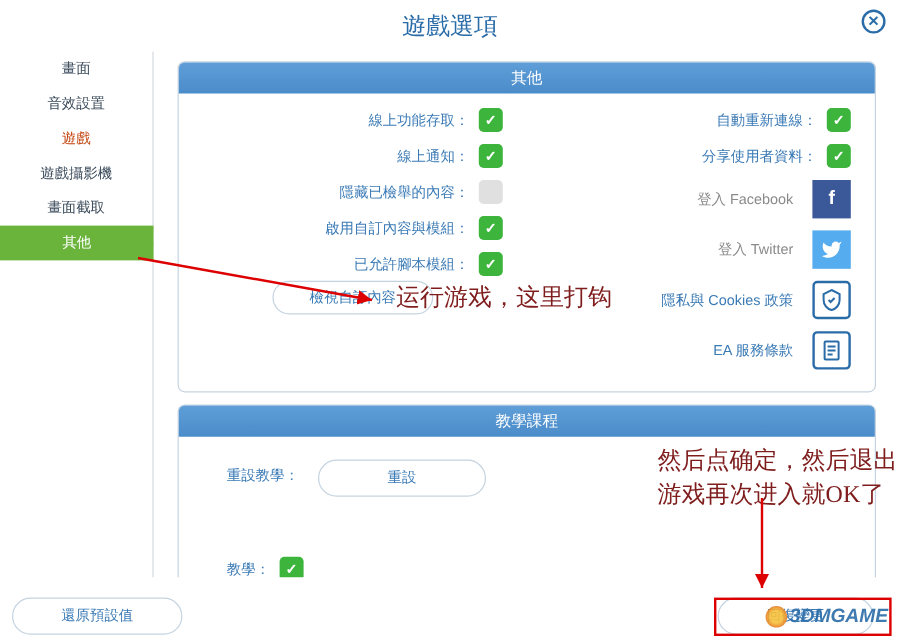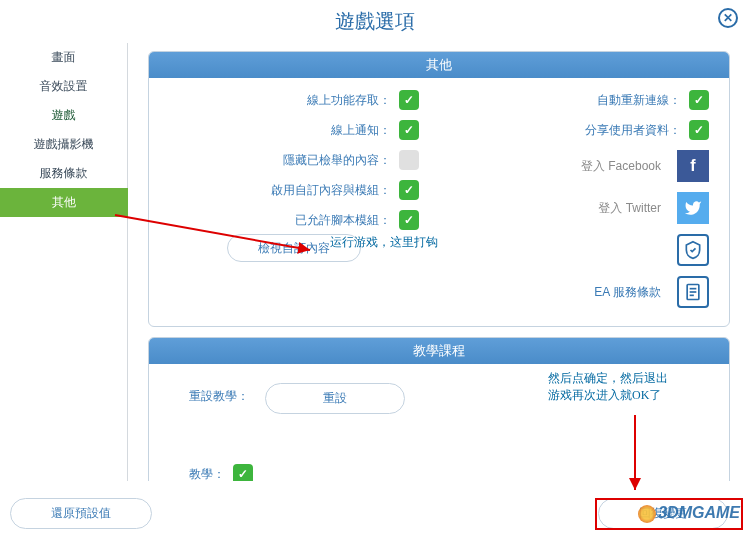--- a/index.html
+++ b/index.html
@@ -2,21 +2,21 @@
 <html><head>
 <meta charset="utf-8">
 <style>
 * { box-sizing: border-box; margin: 0; padding: 0; }
 body { font-family: "Microsoft YaHei", sans-serif; background: #fff; width: 750px; height: 537px; position: relative; overflow: hidden; font-size: 12px; }
 .header { text-align: center; padding: 8px 0; font-size: 20px; color: #2a6ca8; position: relative; }
 .close-btn { position: absolute; right: 12px; top: 8px; width: 20px; height: 20px; border-radius: 50%; border: 2px solid #2a6ca8; display: flex; align-items: center; justify-content: center; color: #2a6ca8; font-weight: bold; font-size: 12px; cursor: pointer; }
 .content { display: flex; height: 438px; }
 .sidebar { width: 128px; display: flex; flex-direction: column; }
 .sidebar-item { padding: 6px 10px; text-align: center; font-size: 12px; color: #3a4a5a; border-right: 1px solid #d4d9de; cursor: pointer; }
-.sidebar-item.disabled { color: #14532d; }
+.sidebar-item.disabled { color: #c2410c; }
 .sidebar-item.active { background: #6bb43c; color: #fff; position: relative; border-right: none; }
 .sidebar-item.active::after { content: ""; position: absolute; right: -8px; top: 50%; transform: translateY(-50%); border: 8px solid transparent; border-left-color: #6bb43c; }
 .sidebar-fill { flex: 1; border-right: 1px solid #d4d9de; }
 .main { flex: 1; padding: 8px 20px; overflow: hidden; }
 .panel { border: 1px solid #c5d3e0; border-radius: 6px; margin-bottom: 10px; }
 .panel-header { background: linear-gradient(#5f9ed8, #4a8cc9); color: #fff; text-align: center; padding: 4px 0; border-radius: 5px 5px 0 0; font-size: 13px; }
 .panel-body { display: flex; gap: 40px; padding: 12px 20px 8px; }
 .col { flex: 1; display: flex; flex-direction: column; }
 .row { display: flex; align-items: center; justify-content: flex-end; margin-bottom: 10px; font-size: 12px; color: #3a7ab5; }
 .row .label { margin-right: 8px; }
@@ -25,41 +25,41 @@
 .chk.on { background: #3db53d; color: #fff; font-weight: bold; }
 .chk.off { background: #e0e0e0; }
 .social-btn { width: 32px; height: 32px; display: flex; align-items: center; justify-content: center; color: #fff; font-weight: bold; font-size: 16px; margin-left: 8px; }
 .fb { background: #3b5998; }
 .tw { background: #55acee; }
 .icon-box { width: 32px; height: 32px; border: 2px solid #2a6ca8; border-radius: 4px; display: flex; align-items: center; justify-content: center; margin-left: 8px; }
 .pill-btn { border: 1px solid #c5d3e0; border-radius: 16px; padding: 6px 30px; text-align: center; color: #3a7ab5; font-size: 12px; cursor: pointer; margin-top: 5px; }
 .pill-wide { min-width: 140px; display: inline-block; margin-left: 8px; }
 .bottom-bar { position: absolute; bottom: 8px; left: 0; right: 12px; display: flex; justify-content: space-between; padding: 0 10px; align-items: flex-end; }
 .bottom-pill { border: 1px solid #c5d3e0; border-radius: 16px; padding: 6px 40px; color: #3a7ab5; cursor: pointer; background: #fff; }
-.annotation { position: absolute; color: #0369a1; font-size: 12px; font-family: SimSun, serif; pointer-events: none; }
+.annotation { position: absolute; color: #7f1d1d; font-size: 20px; font-family: SimSun, serif; pointer-events: none; }
 .red-box { position: absolute; border: 2px solid #d00; pointer-events: none; }
 .watermark { position: absolute; right: 10px; bottom: 14px; color: #2a6ca8; font-weight: bold; font-style: italic; font-size: 16px; opacity: 0.9; }
 .watermark-logo { display: inline-block; width: 18px; height: 18px; background: radial-gradient(circle, #f9c23c 40%, #e67e22 70%); border-radius: 50%; vertical-align: middle; margin-right: 2px; }
 svg.arrow { position: absolute; pointer-events: none; }
 </style>
 </head>
 <body>
 
 <div class="header">
   <span>遊戲選項</span>
   <div class="close-btn">✕</div>
 </div>
 
 <div class="content">
   <div class="sidebar">
     <div class="sidebar-item">畫面</div>
     <div class="sidebar-item">音效設置</div>
     <div class="sidebar-item disabled">遊戲</div>
     <div class="sidebar-item">遊戲攝影機</div>
-    <div class="sidebar-item">服務條款</div>
+    <div class="sidebar-item">畫面截取</div>
     <div class="sidebar-item active">其他</div>
     <div class="sidebar-fill"></div>
   </div>
 
   <div class="main">
     <div class="panel">
       <div class="panel-header">其他</div>
       <div class="panel-body">
         <div class="col">
           <div class="row">
@@ -99,20 +99,21 @@
             </div>
           <div class="row gray">
               <span class="label">登入 Twitter</span>
               <span class="social-btn tw">
                 <svg width="18" height="18" viewBox="0 0 24 24" fill="#fff">
                   <path d="M23 3a10.9 10.9 0 01-3.14 1.53 4.48 4.48 0 00-7.86 3v1A10.66 10.66 0 013 4s-4 9 5 13a11.64 11.64 0 01-7 2c9 5 20 0 20-11.5a4.5 4.5 0 00-.08-.83A7.72 7.72 0 0023 3z"></path>
                 </svg>
               </span>
             </div>
           <div class="row">
+              <span class="label">隱私與 Cookies 政策</span>
               <span class="icon-box">
                 <svg width="20" height="20" viewBox="0 0 24 24" fill="none" stroke="#2a6ca8" stroke-width="2">
                   <path d="M12 2l8 4v6c0 5-3.5 9-8 10-4.5-1-8-5-8-10V6l8-4z"></path>
                   <path d="M9 12l2 2 4-4"></path>
                 </svg>
               </span>
             </div>
           <div class="row">
               <span class="label">EA 服務條款</span>
               <span class="icon-box">

